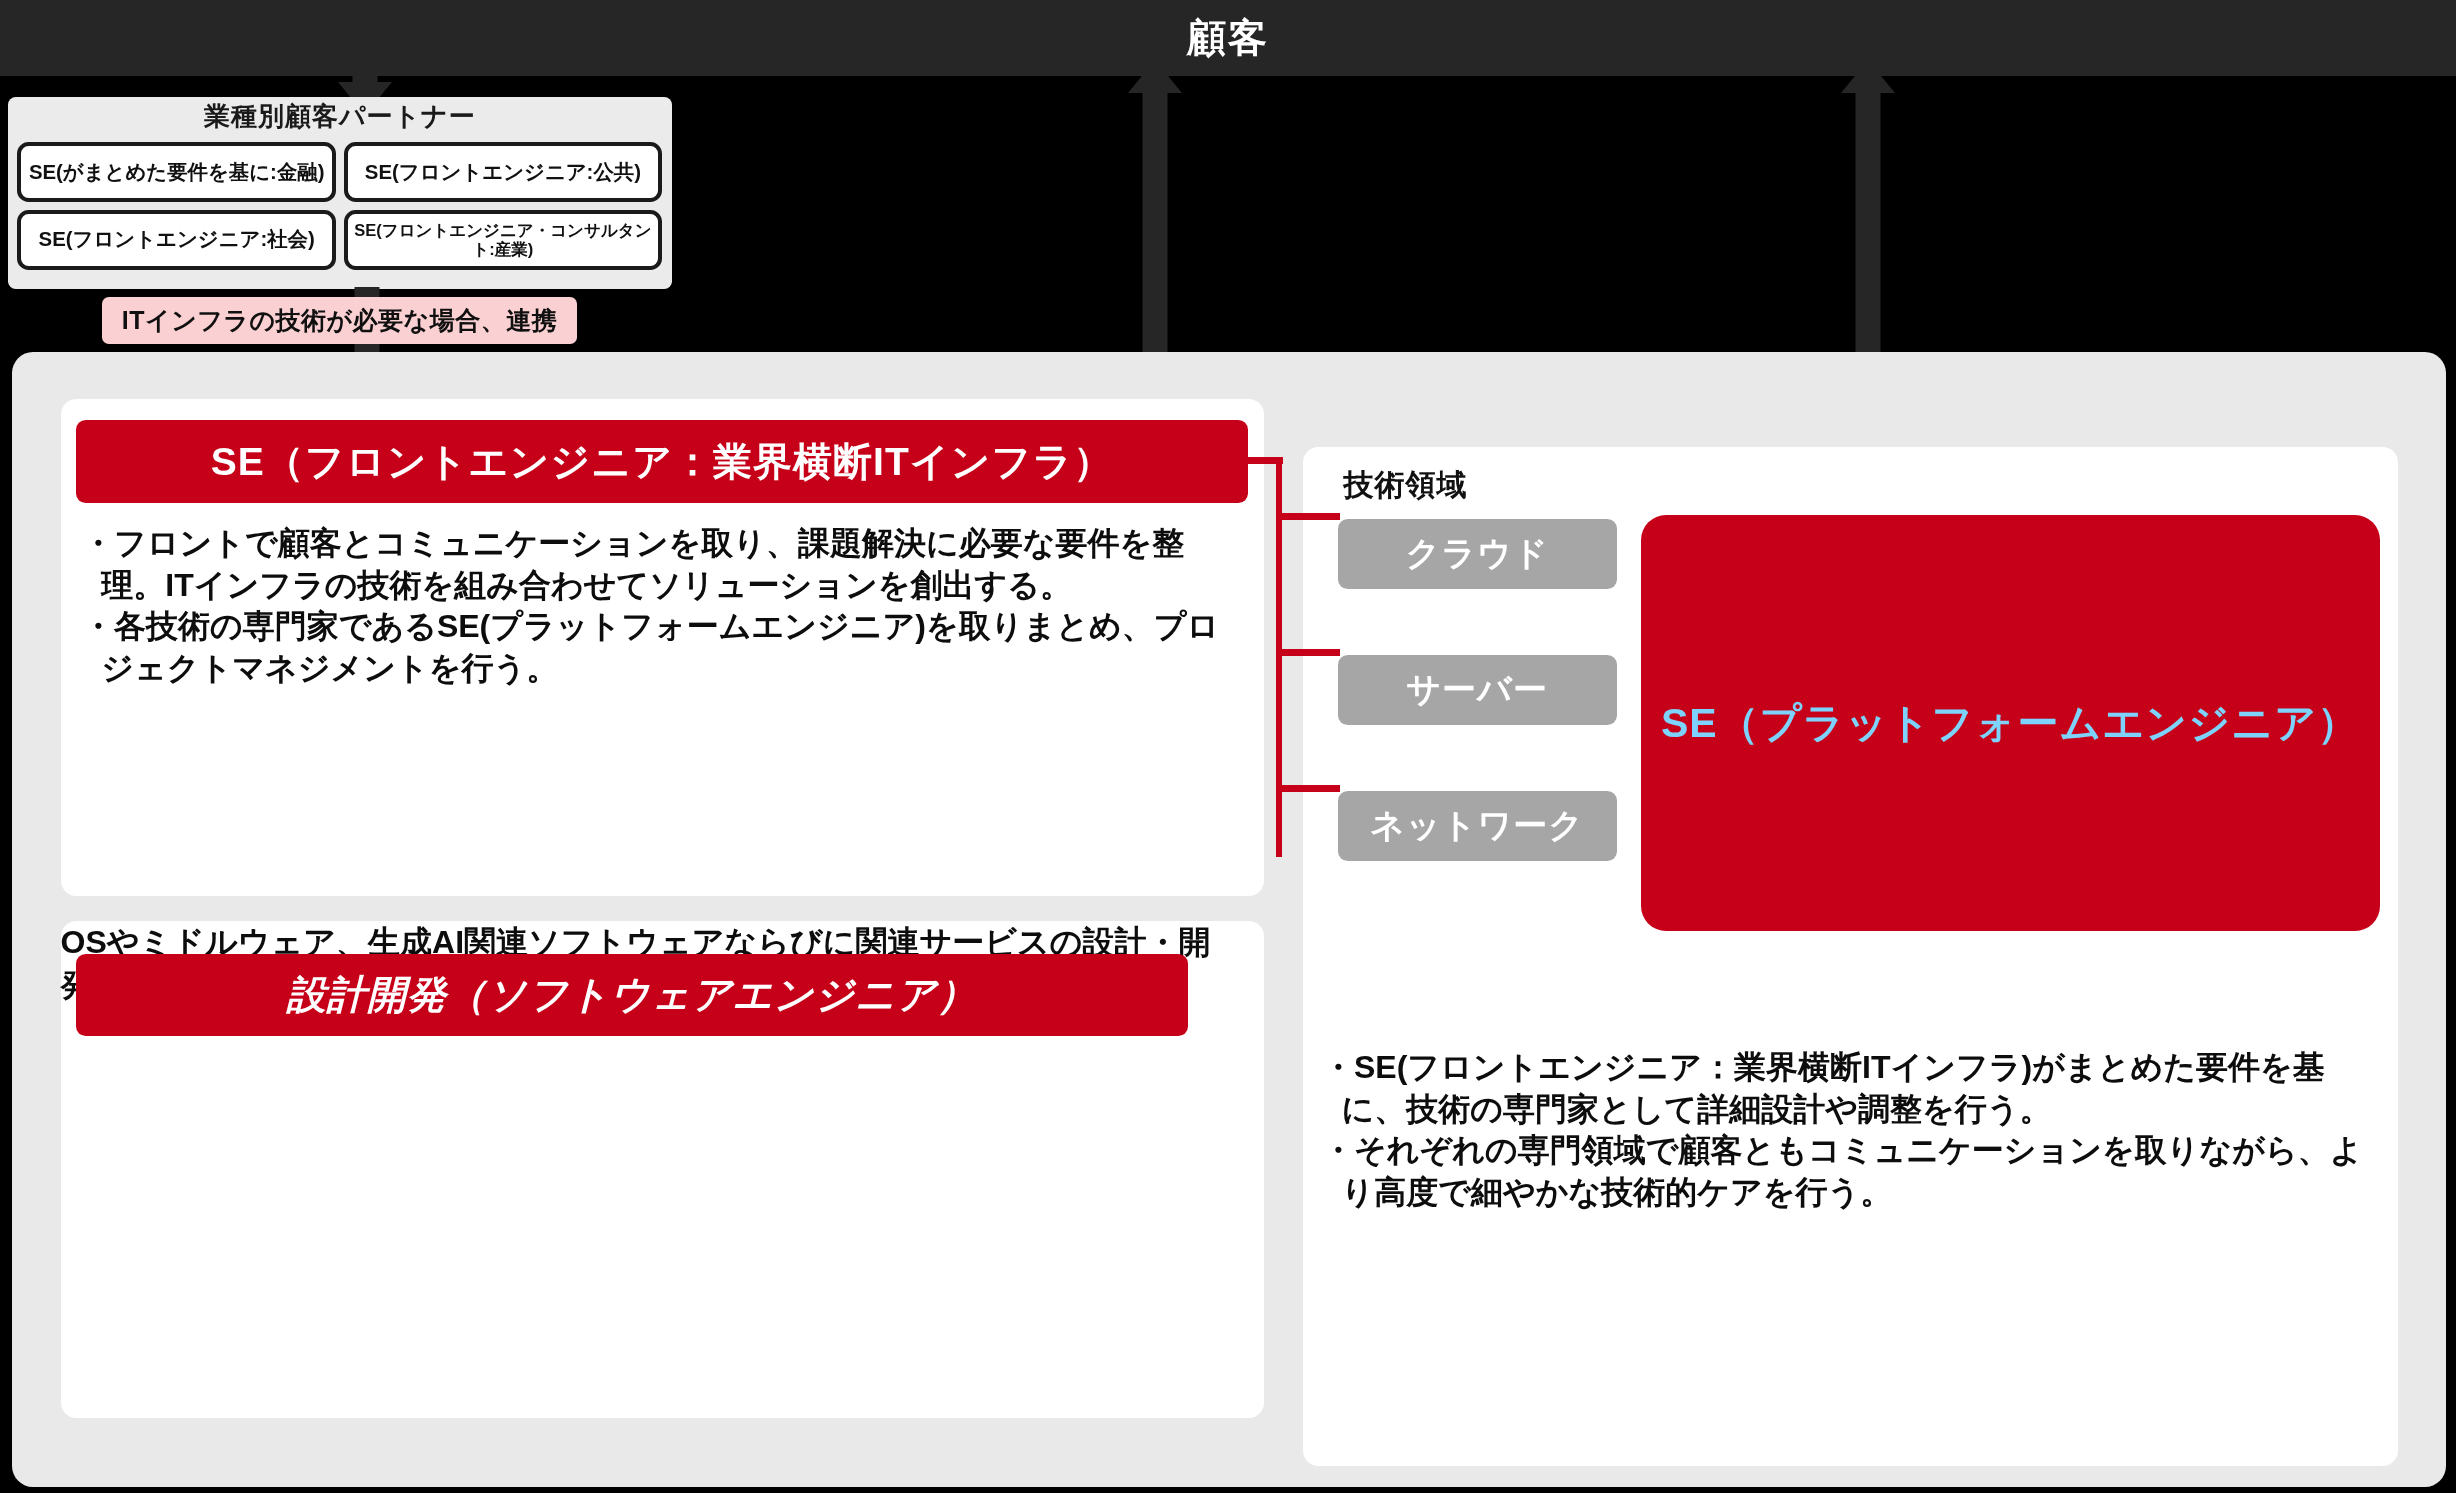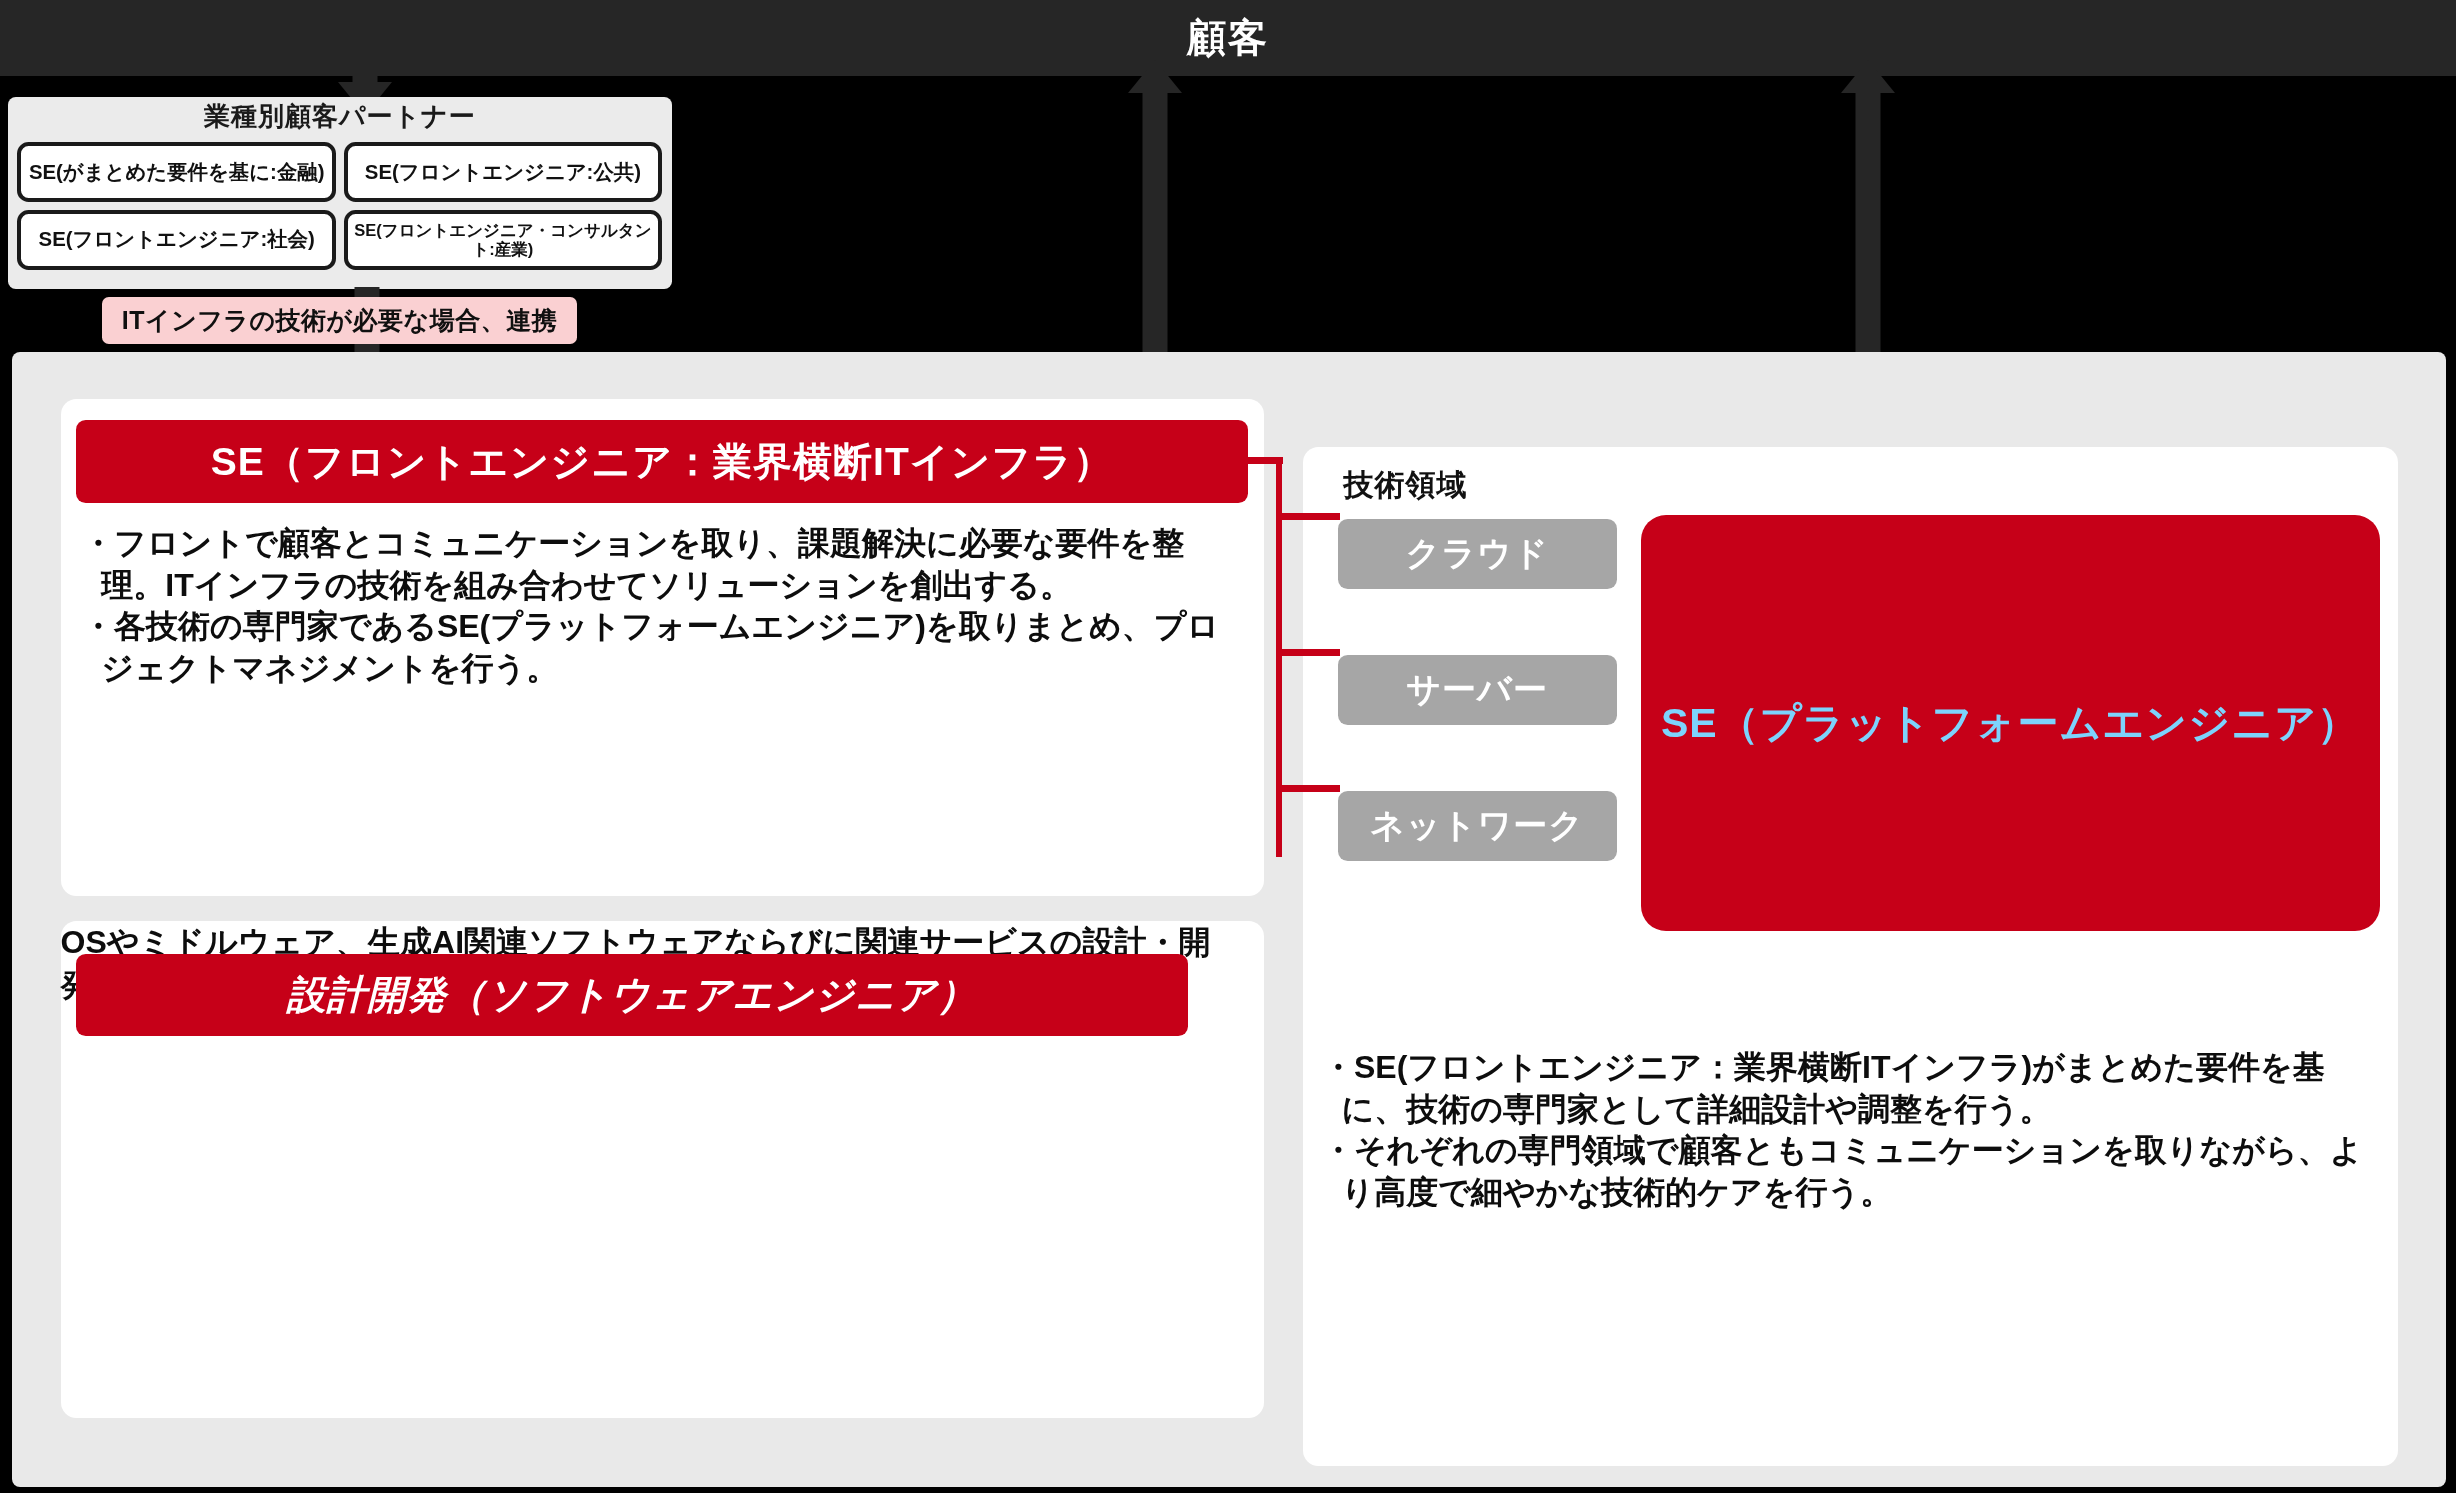--- a/index.html
+++ b/index.html
@@ -55,21 +55,21 @@
     position: absolute; left: 102px; top: 297px; width: 475px; height: 47px;
     background: #fad0d2; border-radius: 6.8px;
     display: flex; align-items: center; justify-content: center;
     font-size: 25px; font-weight: 700; color: #101010; letter-spacing: 0.5px;
     z-index: 5;
   }
 
   
   .main-container {
     position: absolute; left: 11.6px; top: 352px; width: 2434px; height: 1135px;
-    background: #e9e9e9; border-radius: 8px;
+    background: #e9e9e9; border-radius: 21px;
   }
 
   
   .card {
     position: absolute; background: #ffffff; border-radius: 15.5px;
   }
   .card-front { left: 49px; top: 47px; width: 1203px; height: 497px; }
   .card-design { left: 49px; top: 569px; width: 1203px; height: 497px; }
   .card-right { left: 1291px; top: 47px; width: 1095px; height: 1019px; margin-top: 48px; }
 

